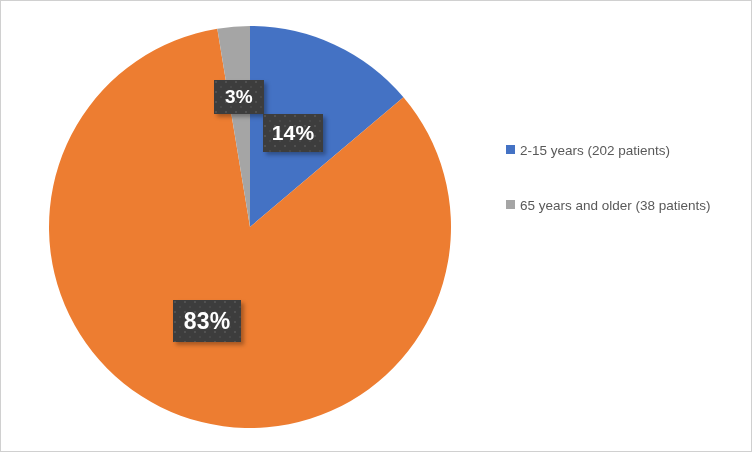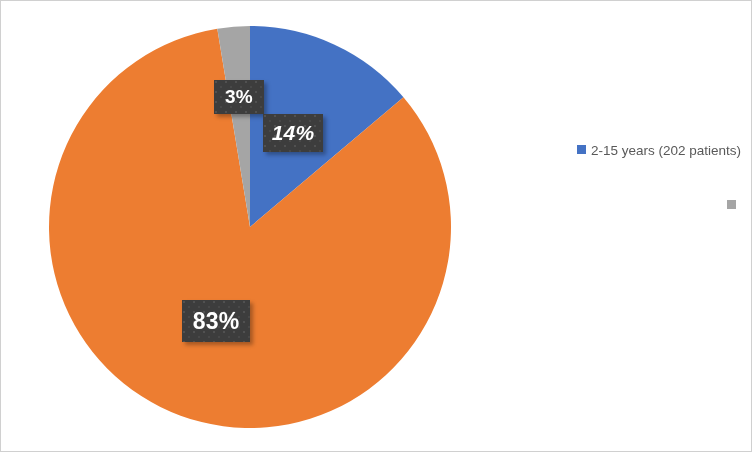--- a/index.html
+++ b/index.html
@@ -64,44 +64,42 @@
     height: 34px;
     font-size: 19px;
   }
 
   #label-blue {
     left: 262px;
     top: 113px;
     width: 60px;
     height: 38px;
     font-size: 21px;
-    font-style: italic;
   }
 
   #label-orange {
-    left: 181px;
+    left: 172px;
     top: 299px;
     width: 68px;
     height: 42px;
     font-size: 23px;
   }
 
   
   #legend {
     position: absolute;
     left: 505px;
     top: 140px;
     width: 235px;
   }
 
   .legend-item {
     display: flex;
     align-items: flex-start;
     margin-bottom: 36px;
-    justify-content: flex-end;
   }
 
   .legend-swatch {
     width: 9px;
     height: 9px;
     flex: 0 0 auto;
     margin-top: 4px;
     margin-right: 5px;
   }
 
@@ -142,17 +140,18 @@
   <div id="legend">
 
     <div class="legend-item">
       <span class="legend-swatch" style="background:#4472C4"></span>
       <span class="legend-label">2-15 years (202 patients)</span>
     </div>
 
 
     <div class="legend-item">
       <span class="legend-swatch" style="background:#A5A5A5"></span>
+      <span class="legend-label">65 years and older (38 patients)</span>
     </div>
 
   </div>
 
 </div>
 
 </body></html>

